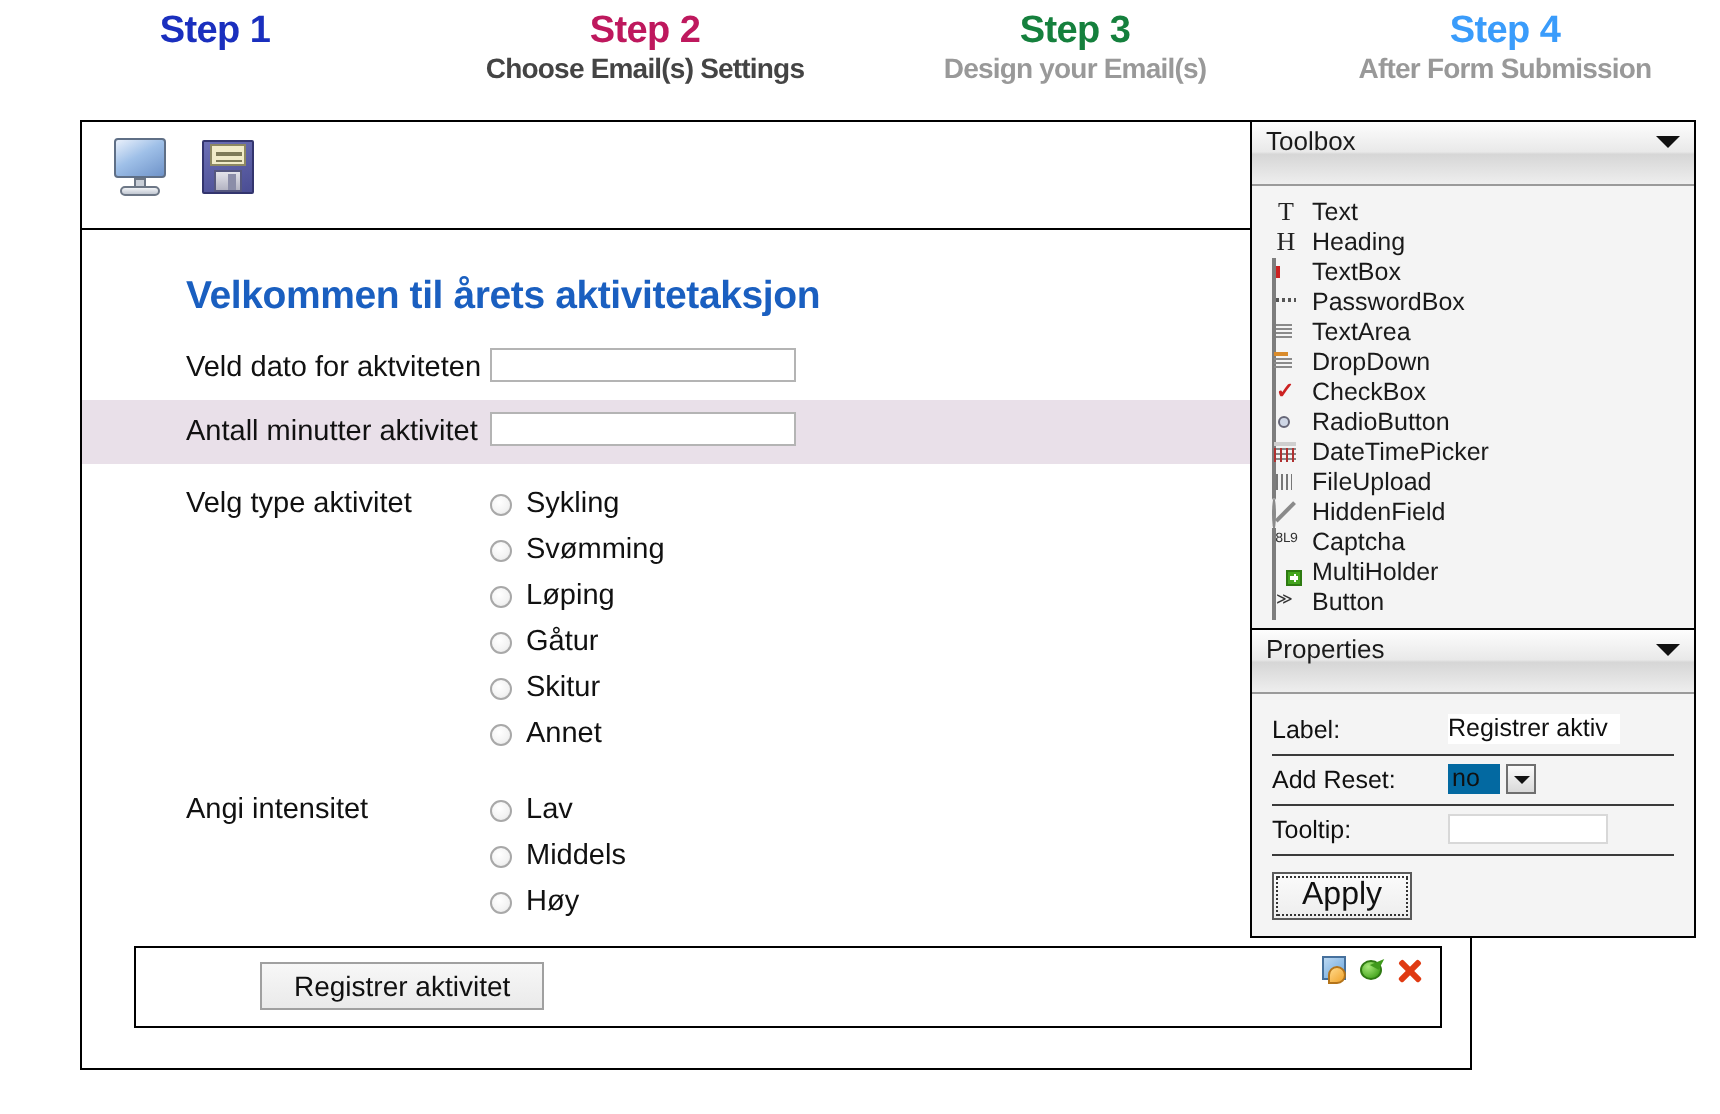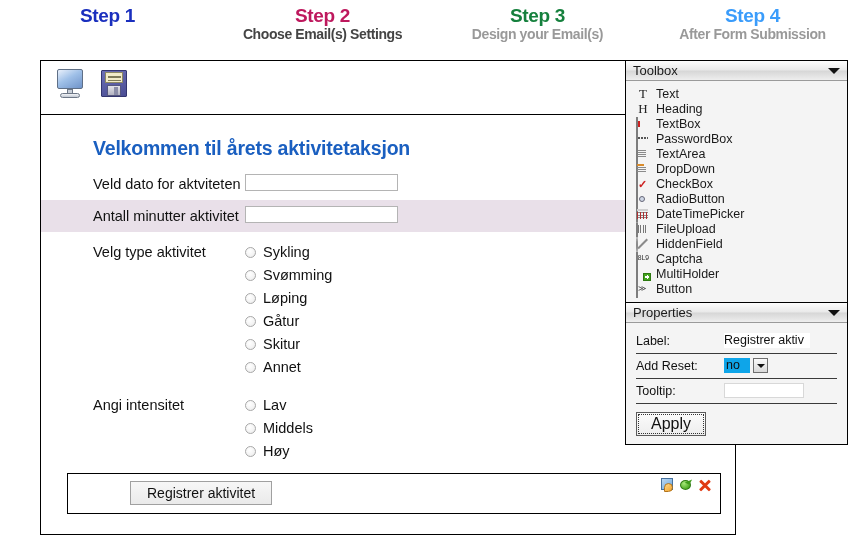--- a/index.html
+++ b/index.html
@@ -264,21 +264,21 @@
     width: 223px;
   }
   .panel { border: 1px solid #000000; background: #f4f4f4; margin-bottom: 0; }
   .panel + .panel { border-top: none; }
   .panel-head {
     height: 19px;
     background: linear-gradient(#fdfdfd 0%, #e9e9e9 48%, #d6d6d6 52%, #eeeeee 100%);
     border-bottom: 1px solid #9a9a9a;
     display: flex;
     align-items: center;
-    padding: 0 4px 0 7px;
+    padding: 0 4px 12px 7px;
     font-size: 13px;
     color: #1a1a1a;
     gap: 40px;
   }
   .panel-head .ttl { flex: 1 1 auto; }
   .caret {
     width: 0; height: 0;
     border-left: 6px solid transparent;
     border-right: 6px solid transparent;
     border-top: 6px solid #111111;
@@ -438,21 +438,21 @@
   }
   .prop-input {
     background: #ffffff;
     border: 1px solid #d8d8d8;
     height: 15px;
     width: 80px;
     box-sizing: border-box;
   }
   .sel-box { display: flex; align-items: center; gap: 3px; }
   .sel-val {
-    background: #0ea5e9; height: 15px; min-width: 22px;
+    background: #0369a1; height: 15px; min-width: 22px;
     font-size: 12.5px; line-height: 15px; padding: 0 2px; color: #101010;
   }
   .sel-arrow {
     width: 15px; height: 15px;
     border: 1px solid #6f6f6f;
     background: linear-gradient(#fafafa, #d9d9d9);
     position: relative; box-sizing: border-box;
   }
   .sel-arrow::after {
     content: ""; position: absolute; left: 3px; top: 5px;

